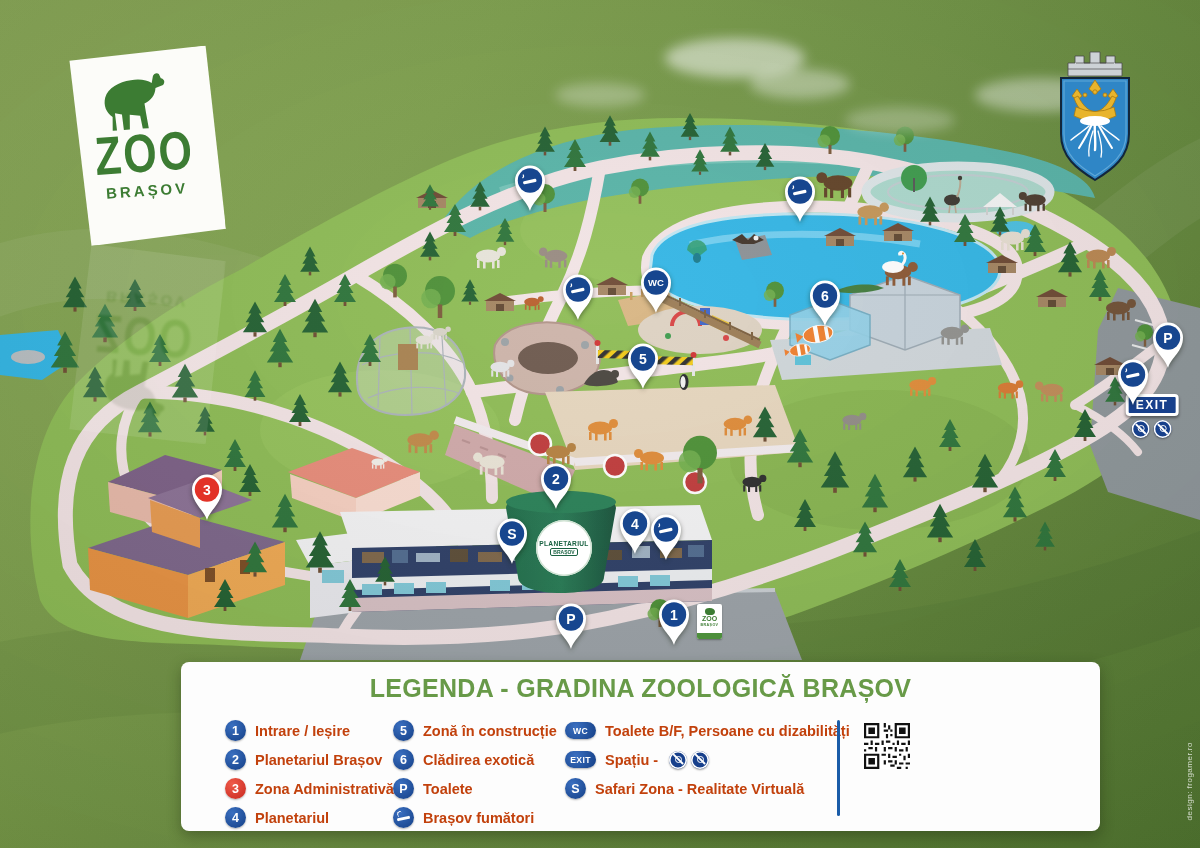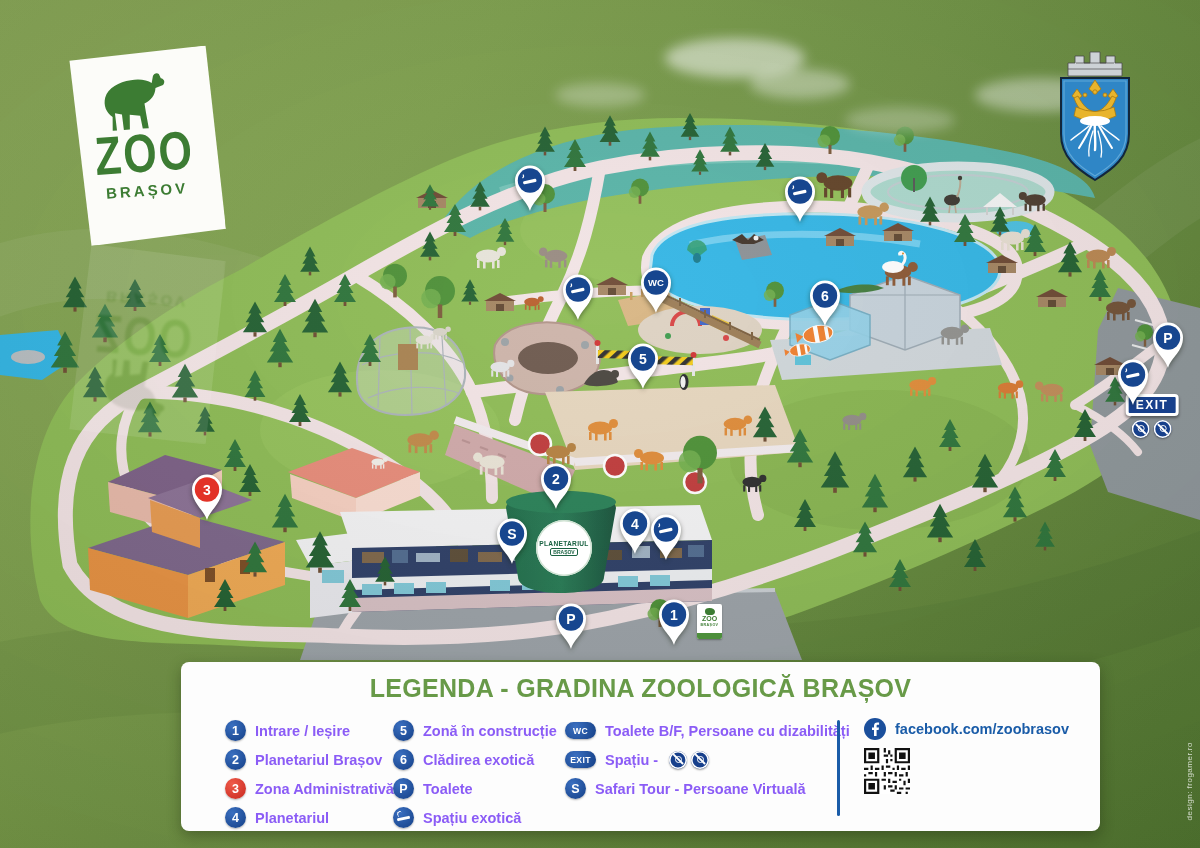--- a/index.html
+++ b/index.html
@@ -44,21 +44,21 @@
   .zoo-sign .z2{font-size:3.6px;font-weight:bold;color:#3c7c33;letter-spacing:.4px;}
   .zoo-sign .strip{width:100%;height:6px;background:#4d8f3c;margin-top:auto;border-radius:0 0 2px 2px;}
   
   .legend{position:absolute;left:181px;top:662px;width:919px;height:169px;background:#fdfdfd;border-radius:8px;
     box-shadow:0 5px 14px rgba(20,30,10,.35);z-index:8;}
   .legend-title{text-align:center;padding-top:12px;font-size:25px;font-weight:bold;color:#689a48;letter-spacing:.3px;}
   .legend-body{display:flex;padding:13px 0 0 44px;}
   .lcol{display:flex;flex-direction:column;}
   .lcol1{width:168px;}.lcol2{width:172px;}.lcol3{width:268px;}
   .litem{display:flex;align-items:center;gap:9px;height:29px;}
-  .litem-label{font-size:14.5px;font-weight:bold;color:#8b5cf6;white-space:nowrap;}
+  .litem-label{font-size:14.5px;font-weight:bold;color:#c2410c;white-space:nowrap;}
   .b-circle{flex:none;width:21px;height:21px;border-radius:50%;display:inline-flex;align-items:center;justify-content:center;
     color:#fff;font-size:12.5px;font-weight:bold;background:radial-gradient(circle at 35% 28%,#3a6fc0,#143f86);box-shadow:0 1px 2px rgba(0,0,0,.3);}
   .b-red{background:radial-gradient(circle at 35% 28%,#ef5a4a,#c8281e);}
   .b-oval{flex:none;width:31px;height:17px;border-radius:9px;display:inline-flex;align-items:center;justify-content:center;
     color:#fff;font-size:8.6px;font-weight:bold;letter-spacing:.4px;background:radial-gradient(circle at 35% 28%,#3a6fc0,#143f86);box-shadow:0 1px 2px rgba(0,0,0,.3);}
   .b-smoke{position:relative;}
   .cig{position:absolute;left:4px;top:10px;width:13px;height:3px;background:#fff;border-radius:1px;transform:rotate(-12deg);}
   .curl{position:absolute;left:3.5px;top:4px;width:4px;height:5px;border-left:1.2px solid #fff;border-top:1.2px solid #fff;border-radius:4px 0 0 0;transform:rotate(-15deg);}
   .suffix-icons{display:flex;gap:4px;margin-left:2px;}
   .legend-divider{width:3px;background:#1a5ca8;border-radius:2px;height:96px;margin:4px 24px 0 4px;}
@@ -659,51 +659,44 @@
           </div>
           <div class="litem">
             <span class="b-circle">P</span>
             <span class="litem-label">Toalete</span>
           </div>
           <div class="litem">
             <span class="b-circle b-smoke">
               <span class="cig"></span>
               <span class="curl"></span>
             </span>
-            <span class="litem-label">Spațiu exotică</span>
+            <span class="litem-label">Brașov fumători</span>
           </div>
         </div>
     <div class="lcol lcol3" id="lcol2">
           <div class="litem">
             <span class="b-oval">WC</span>
             <span class="litem-label">Toalete B/F, Persoane cu dizabilități</span>
           </div>
           <div class="litem">
             <span class="b-oval">EXIT</span>
             <span class="litem-label">Spațiu -</span>
             <span class="suffix-icons">
               <span class="prohib"></span>
               <span class="prohib"></span>
             </span>
           </div>
           <div class="litem">
             <span class="b-circle">S</span>
-            <span class="litem-label">Safari Tour - Persoane Virtuală</span>
+            <span class="litem-label">Safari Zona - Realitate Virtuală</span>
           </div>
         </div>
     <div class="legend-divider"></div>
     <div class="legend-right">
       <div id="legend-links">
-            <div class="llink">
-              <svg width="22" height="22" viewBox="0 0 22 22">
-                <circle cx="11" cy="11" r="11" fill="#1b4f9c"></circle>
-                <path d="M12.6,18 v-6 h2 l.4-2.4 h-2.4 v-1.5 c0-.8 .3-1.3 1.3-1.3 h1.2 V4.6 c-.3,0 -1.1-.1 -1.9-.1 c-2,0 -3.2,1.2 -3.2,3.3 v1.8 H8 V12 h2 v6 z" fill="#fff"></path>
-              </svg>
-              <span class="llink-text">facebook.com/zoobrasov</span>
-            </div>
           </div>
       <svg class="qr" width="46" height="46" viewBox="0 0 21 21">
         <rect width="21" height="21" fill="#fff"></rect>
         <g fill="#111">
           <path d="M0,0h7v7h-7z M1,1v5h5v-5z M2,2h3v3h-3z" fill-rule="evenodd"></path>
           <path d="M14,0h7v7h-7z M15,1v5h5v-5z M16,2h3v3h-3z" fill-rule="evenodd"></path>
           <path d="M0,14h7v7h-7z M1,15v5h5v-5z M2,16h3v3h-3z" fill-rule="evenodd"></path>
           <path d="M9,0h1v2h-1z M11,1h1v2h-1z M9,3h2v1h-2z M12,3h1v1h-1z M10,5h1v2h-1z M12,5h1v1h-1z M0,9h2v1h-2z M3,8h1v2h-1z M5,9h2v1h-2z M2,11h2v1h-2z M5,11h1v2h-1z M0,12h1v1h-1z M8,8h1v2h-1z M10,8h2v1h-2z M13,9h1v1h-1z M15,8h1v2h-1z M17,9h2v1h-2z M20,8h1v2h-1z M9,11h1v2h-1z M11,11h2v1h-2z M14,11h1v2h-1z M16,12h2v1h-2z M19,11h1v2h-1z M8,14h2v1h-2z M11,14h1v2h-1z M13,15h2v1h-2z M16,14h1v1h-1z M18,15h1v2h-1z M20,14h1v2h-1z M9,17h1v2h-1z M11,17h2v1h-2z M14,17h1v2h-1z M16,18h2v1h-2z M12,19h2v1h-2z M15,20h2v1h-2z M19,18h2v1h-2z M19,20h1v1h-1z"></path>
         </g>
       </svg>

